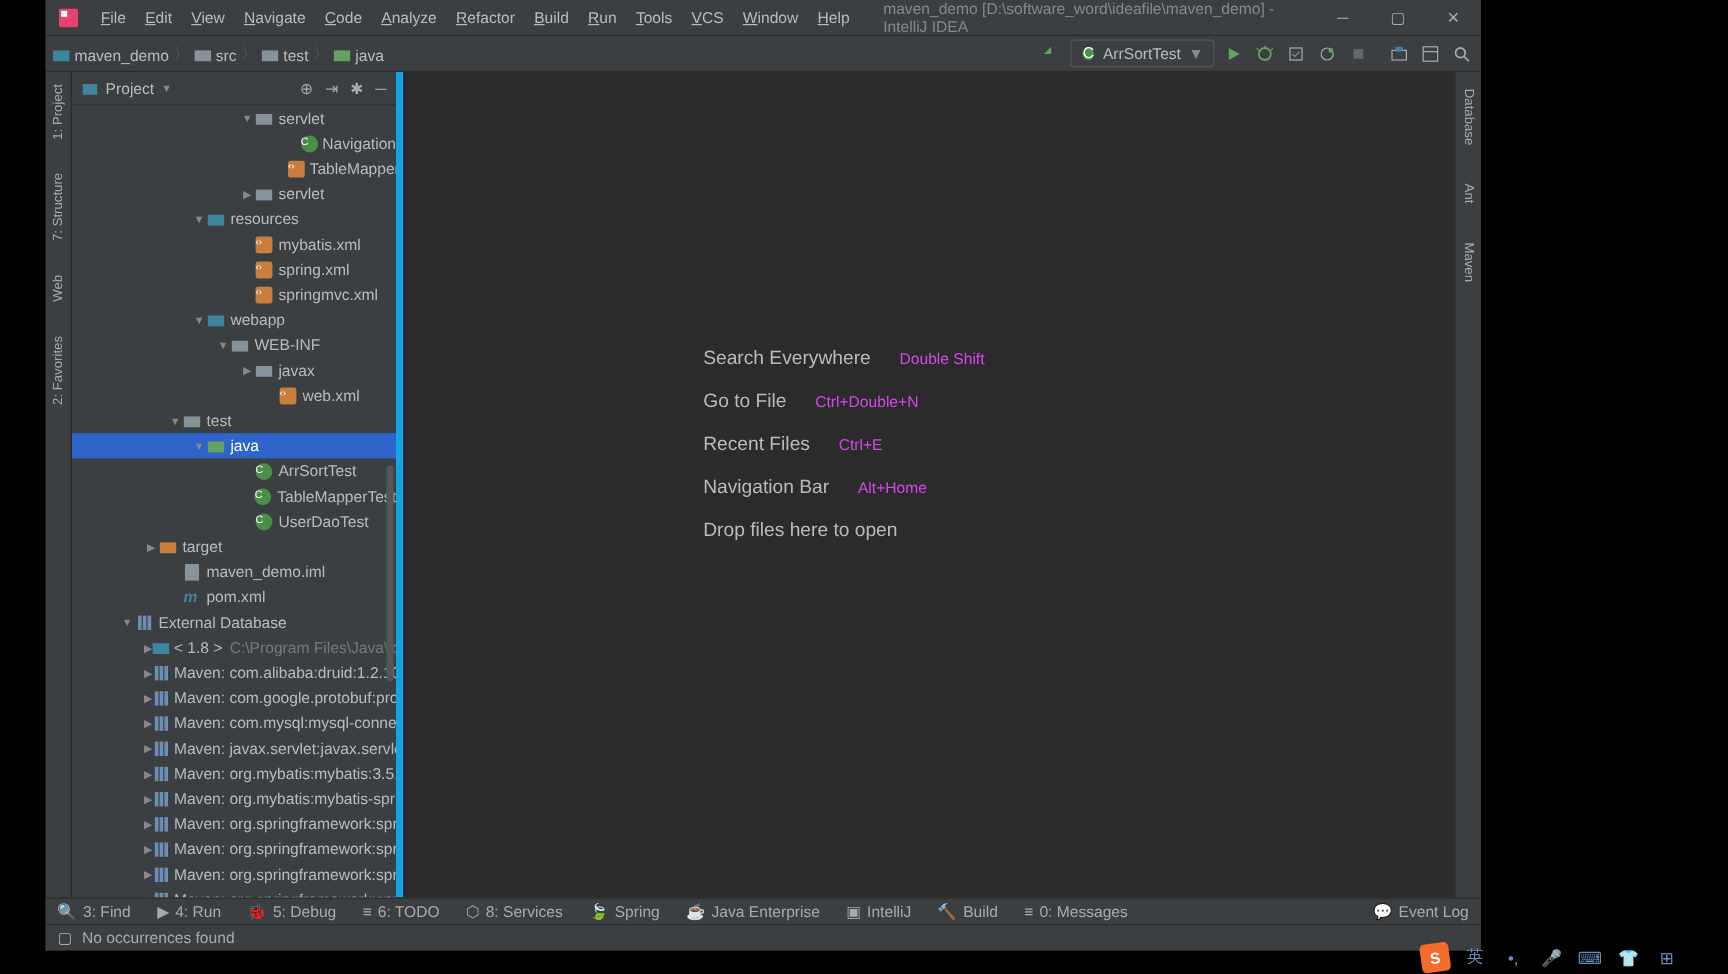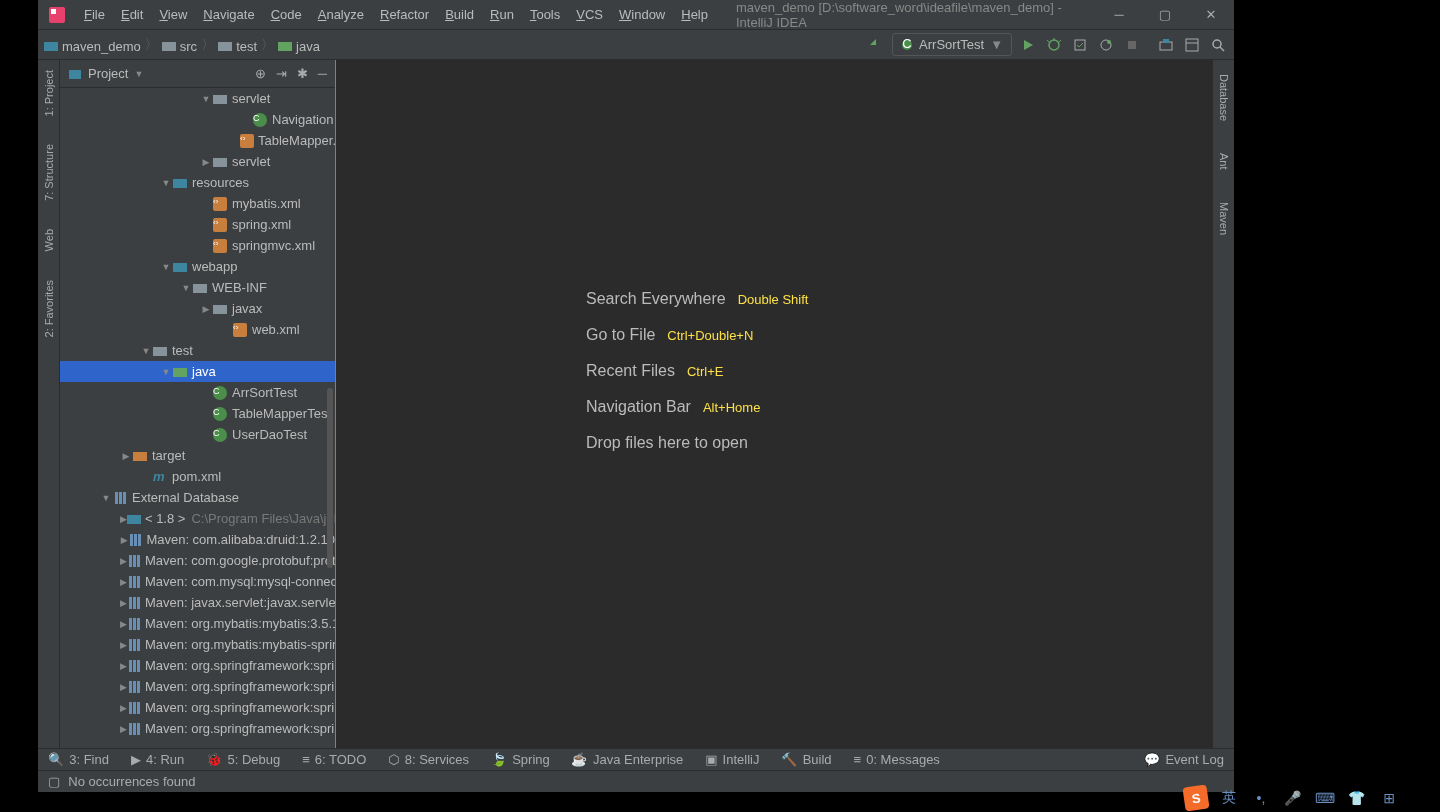--- a/index.html
+++ b/index.html
@@ -16,39 +16,39 @@
 .navbar{height:30px;display:flex;align-items:center;background:#3c3f41;border-bottom:1px solid #2b2b2b;padding:0 6px}
 .breadcrumb{display:flex;align-items:flex-end;gap:4px}
 .bc-item{display:flex;align-items:center;gap:4px;color:#bbb}
 .bc-sep{color:#666}
 .navbar-right{margin-left:auto;display:flex;align-items:center;gap:6px}
 .run-config{background:#3c3f41;border:1px solid #555;border-radius:3px;padding:3px 8px;display:flex;align-items:center;gap:6px}
 .tool-icon{width:20px;height:20px;display:flex;align-items:center;justify-content:center}
 .body-area{flex:1;display:flex;overflow:hidden}
 .left-gutter{width:22px;background:#3c3f41;border-right:1px solid #2b2b2b;display:flex;flex-direction:column;align-items:center;padding-top:6px;gap:20px}
 .gutter-label{writing-mode:vertical-rl;transform:rotate(180deg);color:#aaa;font-size:11px;padding:4px 0}
-.project-panel{width:276px;background:#3c3f41;border-right:1px solid #0ea5e9;display:flex;flex-direction:column}
+.project-panel{width:276px;background:#3c3f41;border-right:6px solid #0ea5e9;display:flex;flex-direction:column}
 .panel-header{height:28px;display:flex;align-items:center;padding:0 8px;background:#3c3f41;border-bottom:1px solid #2b2b2b}
 .panel-title{display:flex;align-items:center;gap:6px;color:#bbb}
 .panel-tools{margin-left:auto;display:flex;gap:10px;color:#aaa}
 .tree{flex:1;overflow:hidden;background:#3c3f41;position:relative}
 .tree-scroll{position:absolute;right:2px;top:300px;width:6px;height:180px;background:#555;border-radius:3px}
 .tree-row{height:21px;display:flex;align-items:center;white-space:nowrap;overflow:hidden}
 .tree-row.selected{background:#2f65ca;color:#fff}
 .arrow{width:12px;display:inline-flex;justify-content:center;color:#888;font-size:9px}
 .ficon{width:16px;height:16px;display:inline-flex;align-items:center;justify-content:center;margin-right:4px;font-size:10px}
 .xml-icon{background:#c87f3e;color:#fff;border-radius:2px;width:14px;height:14px;font-size:8px}
 .class-icon{background:#4a8e4a;color:#fff;border-radius:50%;width:14px;height:14px;font-size:9px}
 .tree-text{color:#bbb}
 .tree-text.dim{color:#787878}
 .selected .tree-text{color:#fff}
 .editor-area{flex:1;background:#2b2b2b;position:relative}
 .welcome{position:absolute;left:250px;top:230px;display:flex;flex-direction:column;gap:18px}
 .welcome-row{font-size:16px;color:#bbb}
-.shortcut{color:#fde047;margin-left:12px}
+.shortcut{color:#d946ef;margin-left:24px}
 .right-gutter{width:22px;background:#3c3f41;border-left:1px solid #2b2b2b;display:flex;flex-direction:column;align-items:center;padding-top:10px;gap:24px}
 .bottom-bar{height:22px;background:#3c3f41;border-top:1px solid #2b2b2b;display:flex;align-items:center;padding:0 10px;gap:22px}
 .bottom-item{display:flex;align-items:center;gap:5px;color:#aaa;font-size:12px}
 .bottom-right{margin-left:auto}
 .status-bar{height:22px;background:#3c3f41;border-top:1px solid #2b2b2b;display:flex;align-items:center;padding:0 10px;color:#aaa;font-size:12px}
 .taskbar{position:absolute;bottom:0;right:40px;display:flex;align-items:center;gap:10px;height:28px}
 .tb-icon{width:22px;height:22px;display:flex;align-items:center;justify-content:center;color:#6a8ec0;font-size:14px}
 .sogou{width:24px;height:24px;background:#f56b2a;border-radius:4px;transform:rotate(-8deg);display:flex;align-items:center;justify-content:center;color:#fff;font-weight:bold}
 svg{display:block}
 </style>
@@ -346,20 +346,29 @@
             <span class="ficon">
               <svg width="14" height="12">
                 <rect y="2" width="14" height="9" fill="#c87f3e"></rect>
               </svg>
             </span>
             <span class="tree-text">target</span>
           </div>
           <div class="tree-row" style="padding-left: 80px;">
             <span class="arrow"></span>
             <span class="ficon">
+              <svg width="12" height="14">
+                <rect width="12" height="14" fill="#87939a"></rect>
+              </svg>
+            </span>
+            <span class="tree-text">maven_demo.iml</span>
+          </div>
+          <div class="tree-row" style="padding-left: 80px;">
+            <span class="arrow"></span>
+            <span class="ficon">
               <svg width="14" height="14">
                 <text x="0" y="11" fill="#3e86a0" font-size="11" font-weight="bold" font-style="italic">m</text>
               </svg>
             </span>
             <span class="tree-text">pom.xml</span>
           </div>
           <div class="tree-row" style="padding-left: 40px;">
             <span class="arrow">▼</span>
             <span class="ficon">
               <svg width="14" height="14">

